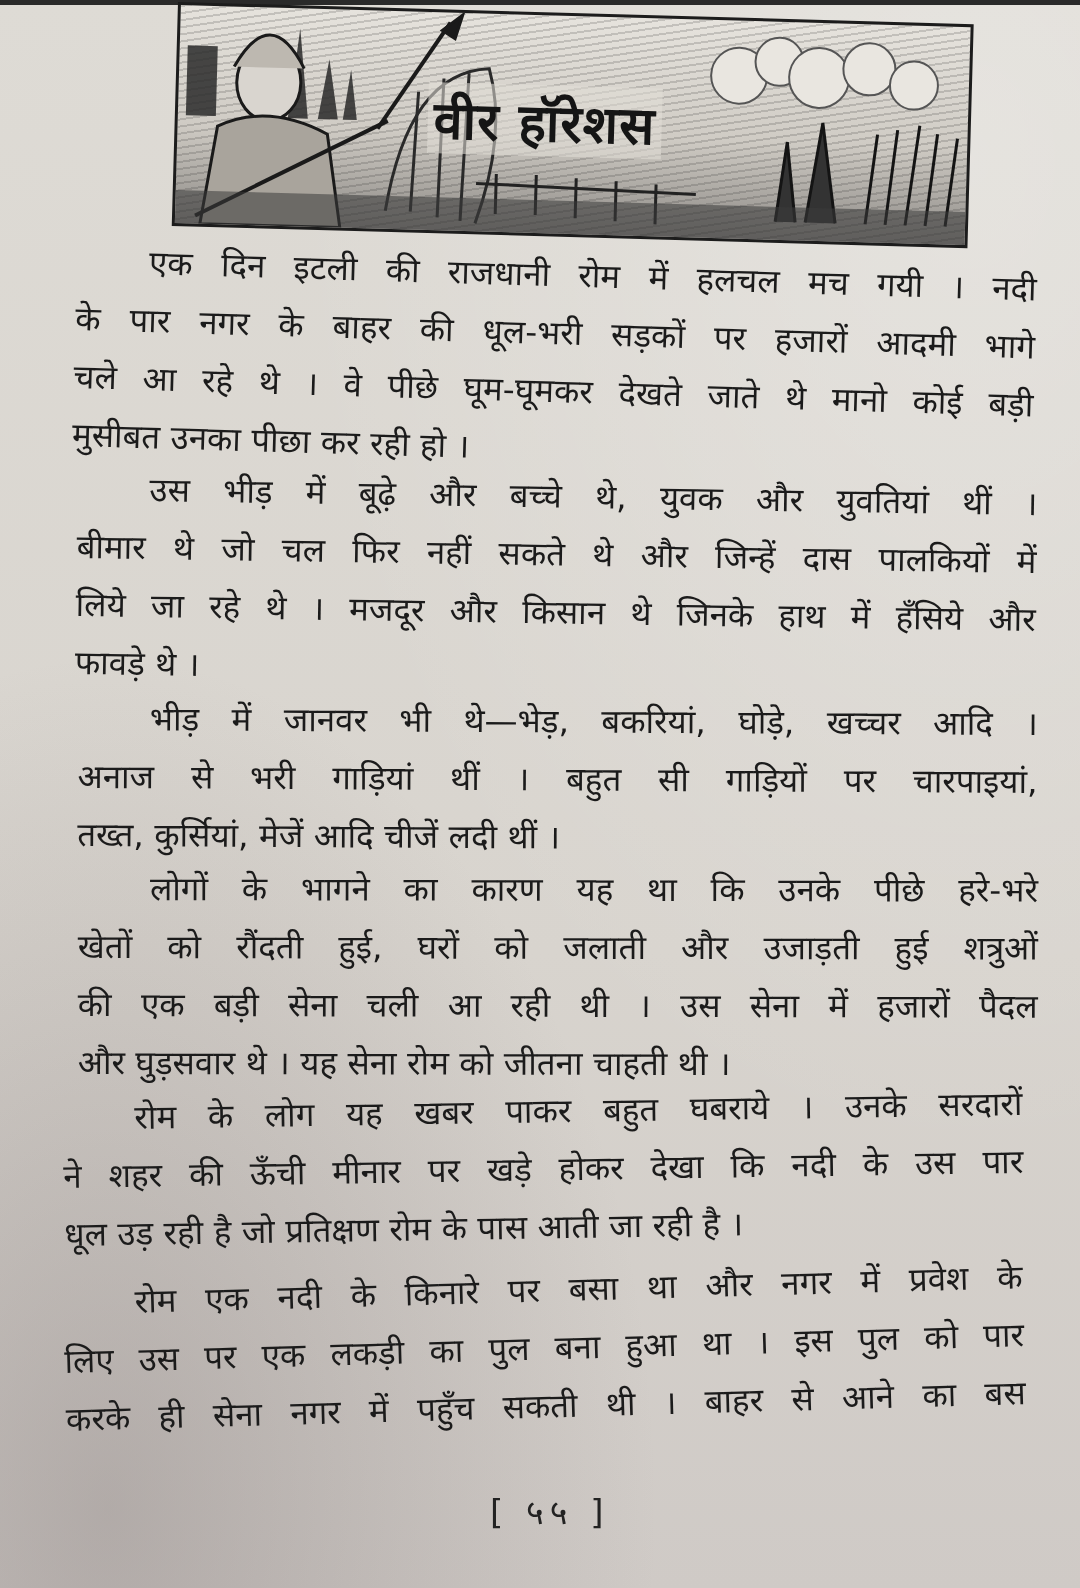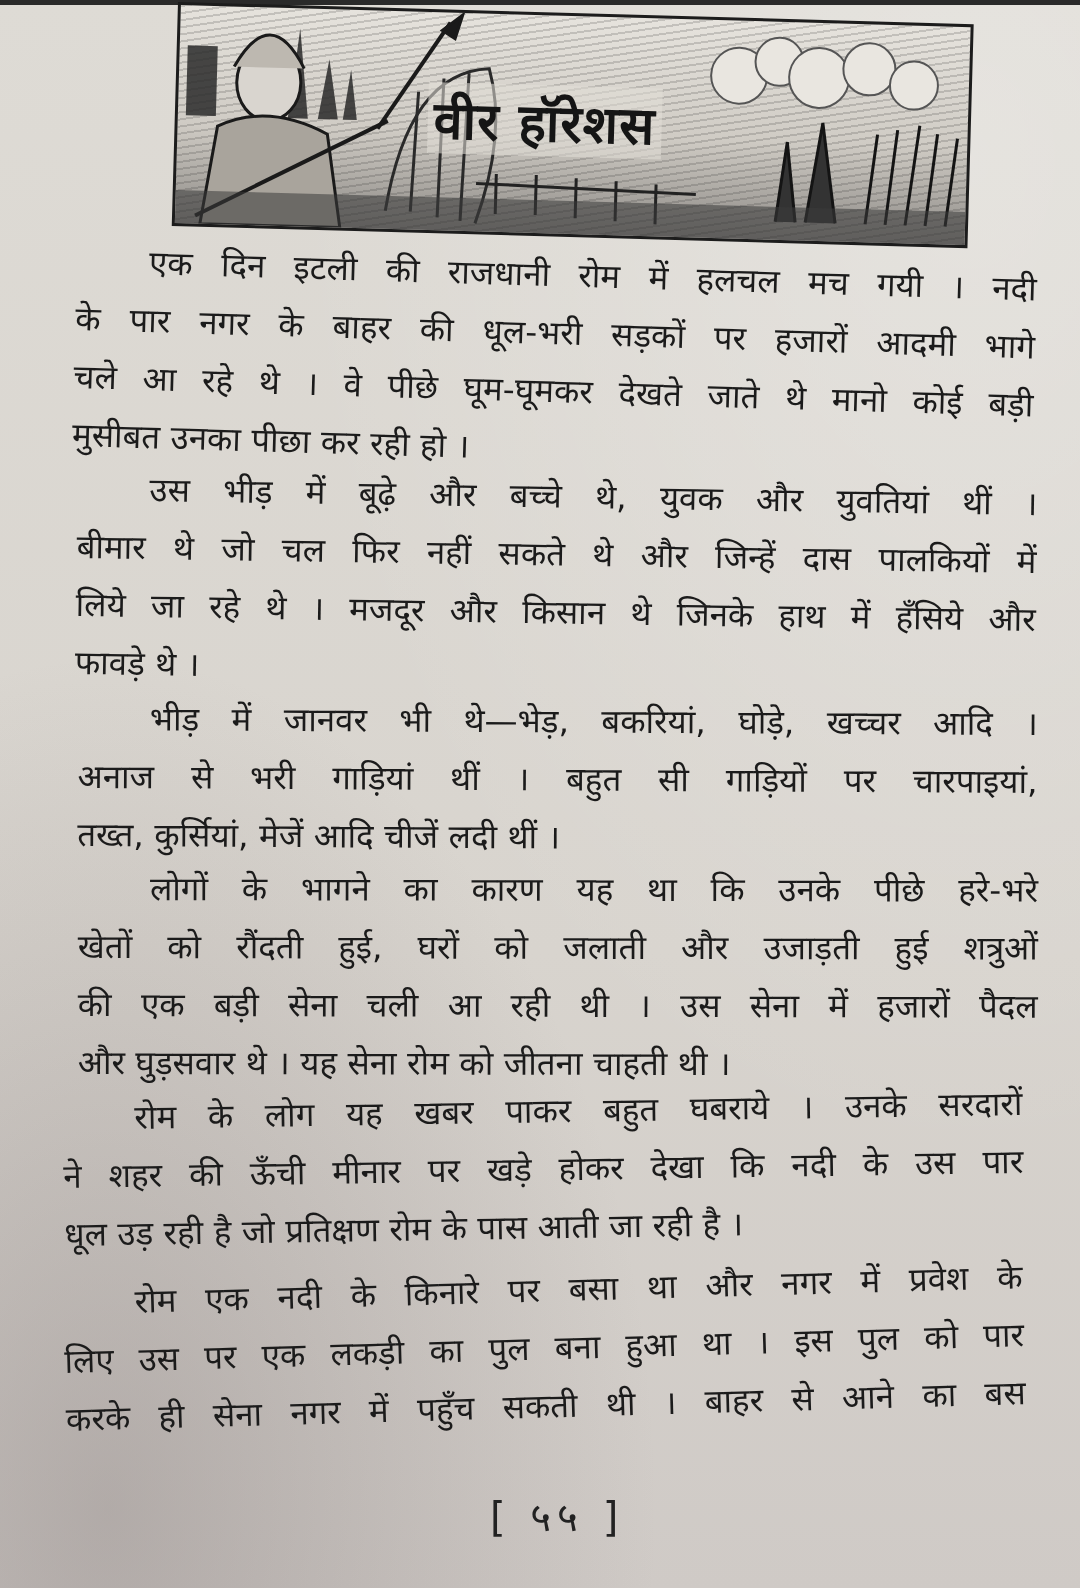--- a/index.html
+++ b/index.html
@@ -37,21 +37,21 @@
     position:absolute; left:78px; width:960px;
     font-family: "DejaVu Sans", sans-serif;
     font-size:33px; color:#1b1b1b; line-height:58px;
     transform-origin: left top;
   }
   .line { white-space:nowrap; display:block; text-align:justify; text-align-last:justify; }
   .line.indent { padding-left:72px; }
   .line.last { text-align-last:left; }
   .page-number {
     position:absolute; left:490px; top:1488px;
-    font-family: "DejaVu Sans", sans-serif; font-size:40px; color:#222;
+    font-family: "DejaVu Sans", sans-serif; font-size:34px; color:#222;
     letter-spacing:6px;
   }
 </style>
 </head>
 <body>
 
 <div class="page">
   <div class="topline"></div>
 
   <div class="banner">

